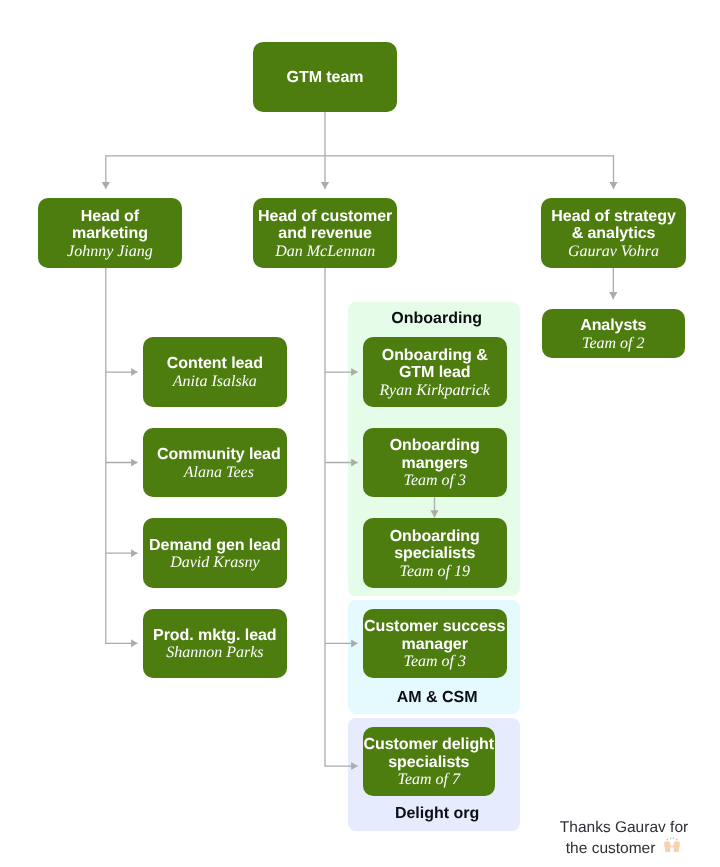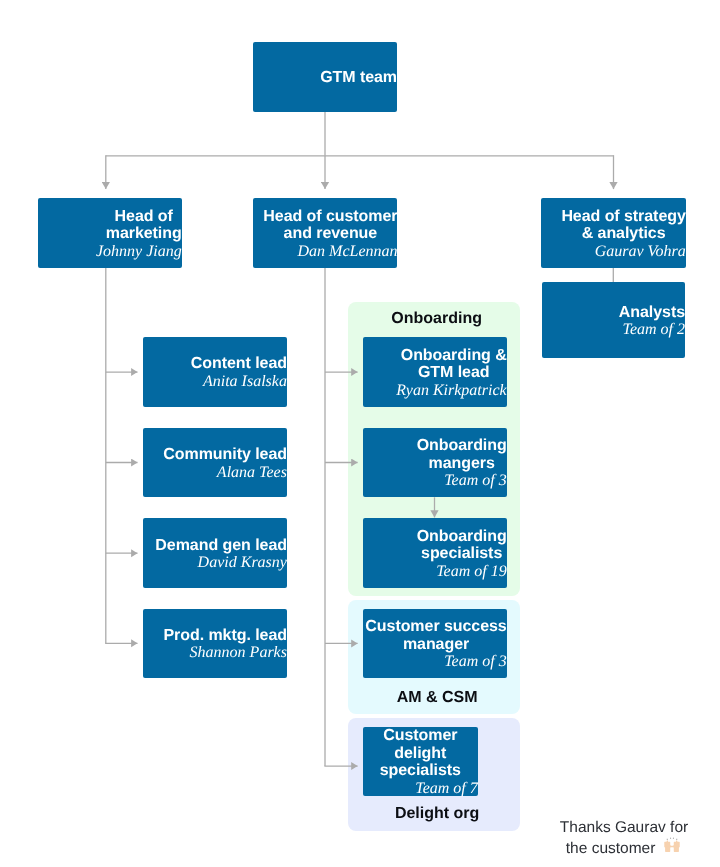--- a/index.html
+++ b/index.html
@@ -8,22 +8,22 @@
        -webkit-font-smoothing:antialiased;
        text-rendering:geometricPrecision;}
   #chart{position:relative;width:720px;height:867px;
          transform:translateZ(0);}
   svg#wires{position:absolute;left:0;top:0;width:720px;height:867px;pointer-events:none;}
 
   .group-panel{position:absolute;border-radius:8px;}
   .group-label{position:absolute;font-weight:bold;font-size:16px;
                color:#0c0e13;text-align:center;white-space:nowrap;}
 
-  .node{position:absolute;background:#0369a1;border-radius:2px;
-        display:flex;flex-direction:column;align-items:flex-end;
+  .node{position:absolute;background:#4d7c0f;border-radius:10px;
+        display:flex;flex-direction:column;align-items:center;
         justify-content:center;color:#ffffff;text-align:center;
         padding-top:2px;box-sizing:border-box;}
   .node .ttl{font-weight:bold;font-size:16px;line-height:17.5px;
              letter-spacing:-0.06px;white-space:pre-line;}
   .node .sub{font-style:italic;font-size:16px;line-height:17.5px;
              letter-spacing:0px;white-space:nowrap;font-family:Liberation Serif, serif;}
 
   .footnote{position:absolute;font-size:15.5px;color:#2d3036;
             line-height:16.4px;text-align:center;white-space:pre-line;}
   .emoji{display:inline-block;vertical-align:-3.5px;margin-left:2.5px;position:relative;top:-2px;}
@@ -94,21 +94,21 @@
 and revenue</div>
     <div class="sub">Dan McLennan</div>
   </div>
 
   <div class="node" style="left:541.3px;top:198px;width:144.5px;height:69.5px;">
     <div class="ttl">Head of strategy
 &amp; analytics</div>
     <div class="sub">Gaurav Vohra</div>
   </div>
 
-  <div class="node" style="left:541.5px;top:282px;width:143.5px;height:76px;">
+  <div class="node" style="left:541.5px;top:309px;width:143.5px;height:49px;">
     <div class="ttl">Analysts</div>
     <div class="sub">Team of 2</div>
   </div>
 
   <div class="node" style="left:142.75px;top:337px;width:144.2px;height:69.7px;">
     <div class="ttl">Content lead</div>
     <div class="sub">Anita Isalska</div>
   </div>
 
   <div class="node" style="left:142.75px;top:427.7px;width:144.2px;height:69.7px;padding-left:8px;">
@@ -143,21 +143,21 @@
 specialists</div>
     <div class="sub">Team of 19</div>
   </div>
 
   <div class="node" style="left:362.8px;top:608.7px;width:143.9px;height:69.7px;">
     <div class="ttl">Customer success
 manager</div>
     <div class="sub">Team of 3</div>
   </div>
 
-  <div class="node" style="left:362.8px;top:726.5px;width:115px;height:69.7px;">
+  <div class="node" style="left:362.8px;top:726.5px;width:132px;height:69.7px;">
     <div class="ttl">Customer delight
 specialists</div>
     <div class="sub">Team of 7</div>
   </div>
 
   <div class="footnote" style="left:554px;top:803.5px;width:140px;">
     <span>Thanks Gaurav for
 the customer </span><svg class="emoji" viewBox="0 0 32 32" width="20" height="20" aria-label="raising hands">
       <g fill="#a8a8a8">
         <path d="M7.2 7.9 L8.5 7.2 L9.5 9.1 L8.2 9.8 Z"></path>

